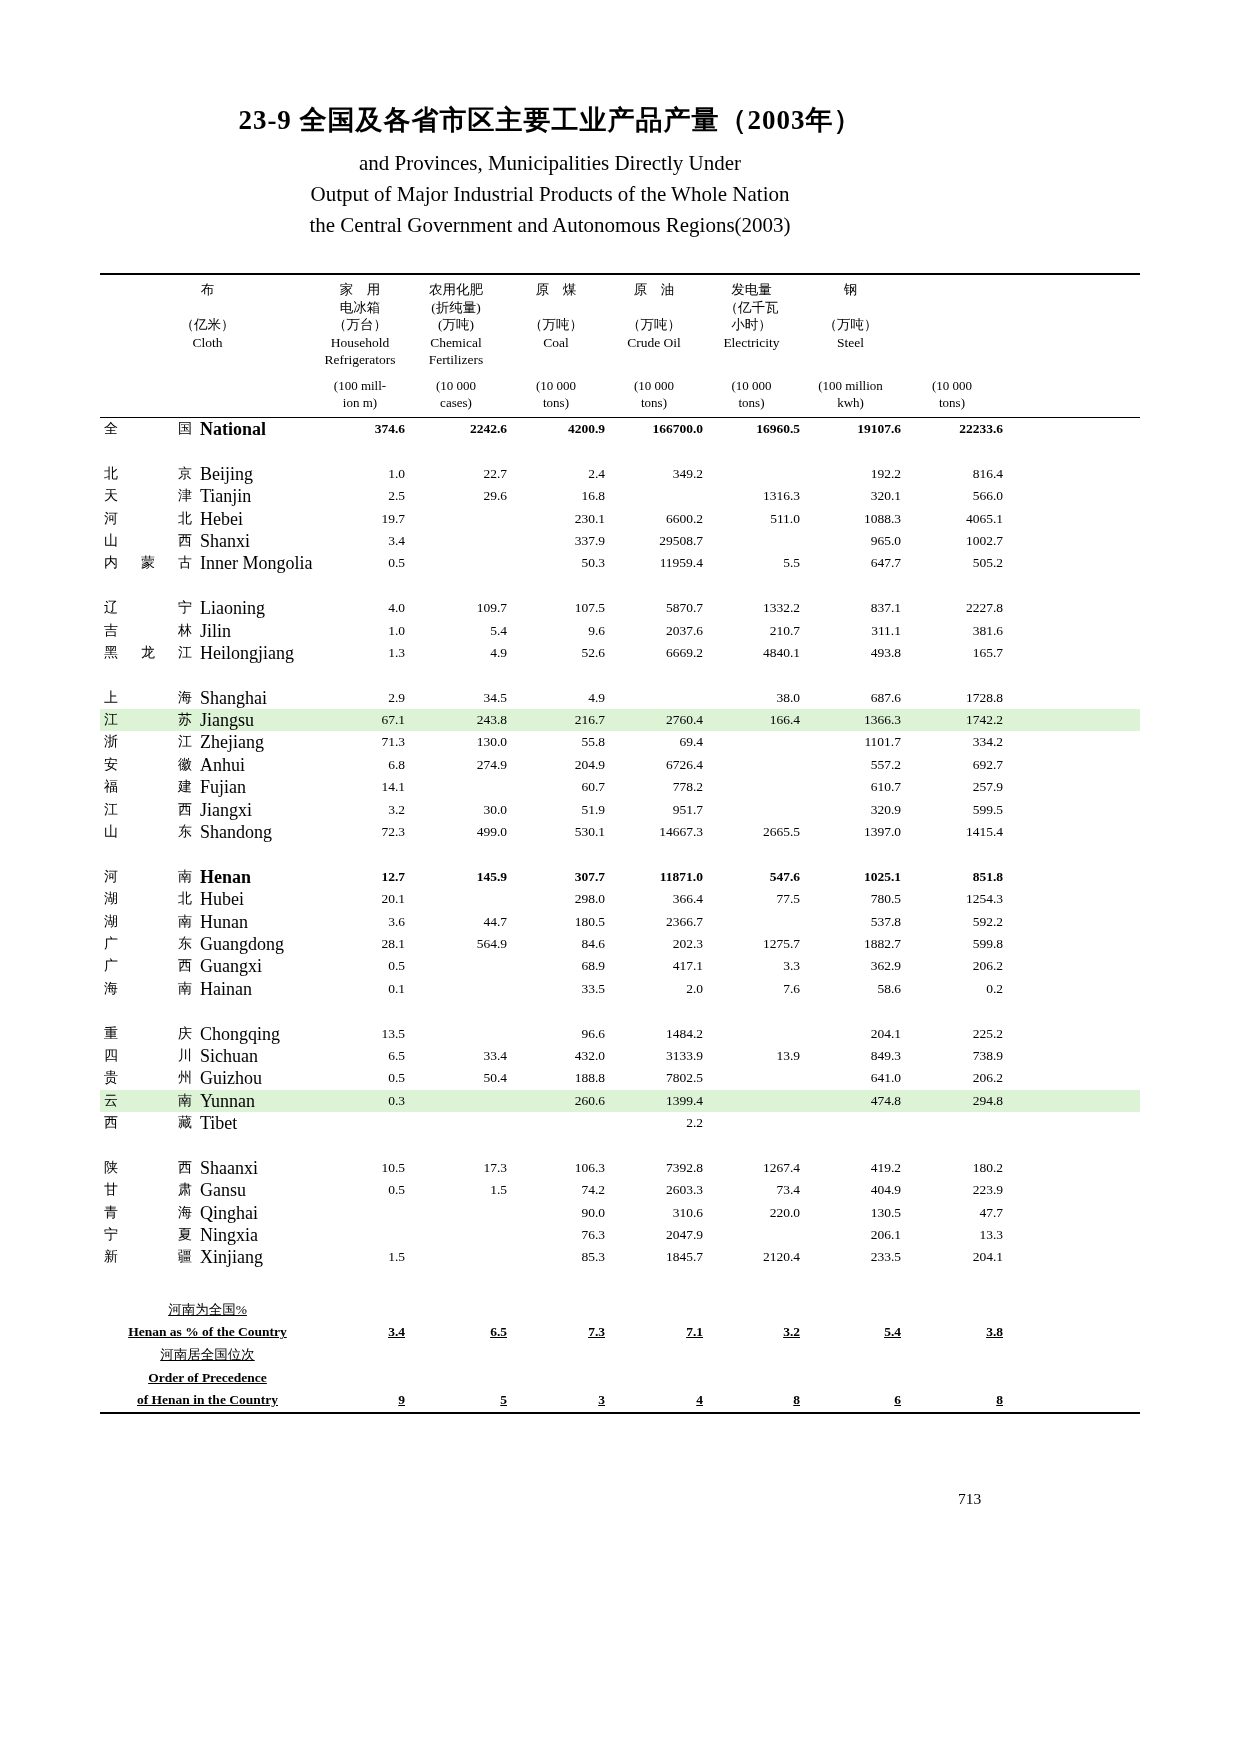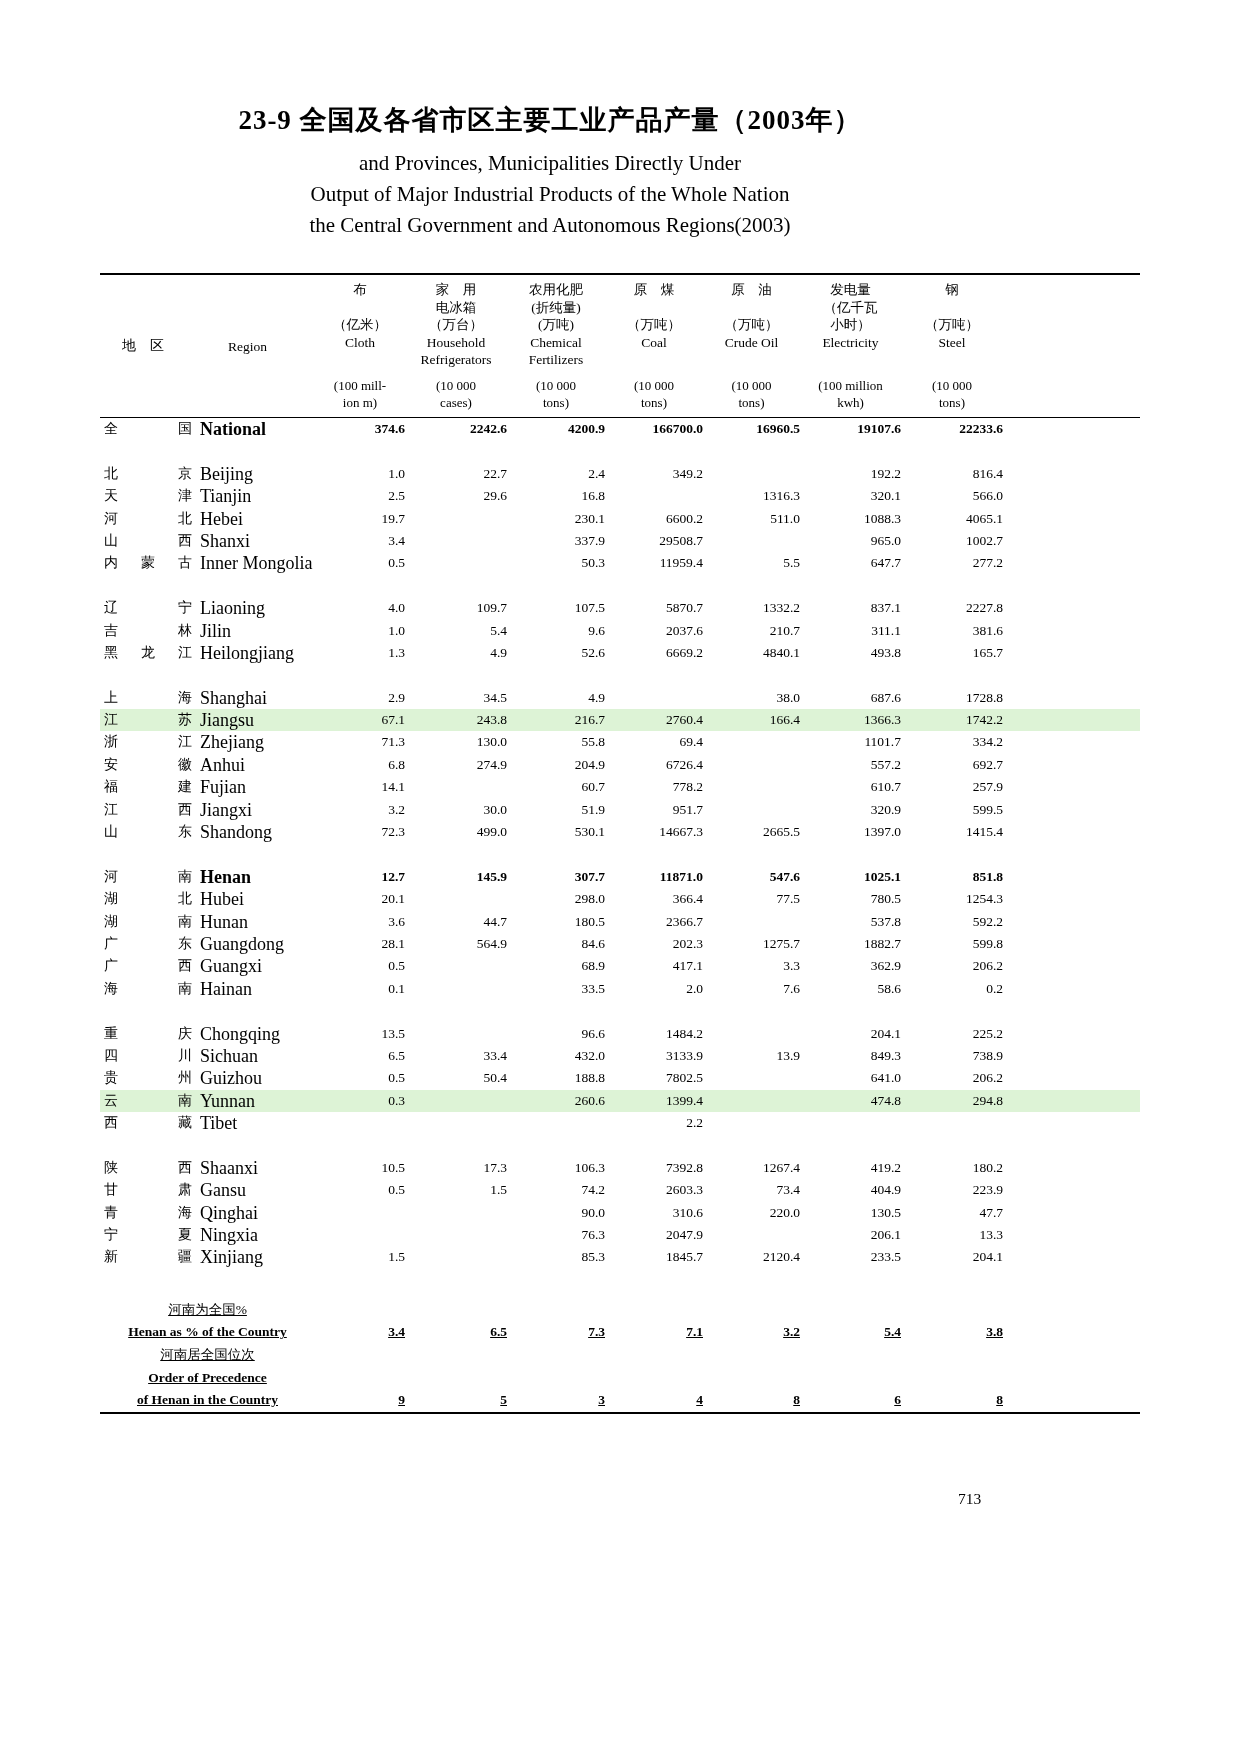--- a/index.html
+++ b/index.html
@@ -57,24 +57,20 @@
       <div class="title-en">Output of Major Industrial Products of the Whole Nation</div>
       <div class="title-en">the Central Government and Autonomous Regions(2003)</div>
     </div>
   </div>
 
   <div class="table">
     <div class="rule"></div>
 
     <div class="thead">
       <div class="grid hdr-lines" id="hdr-lines">
-        <div class="hregion">
-          <span class="hregion-zh">地　区</span>
-          <span class="hregion-en">Region</span>
-        </div>
       <div class="hcell">
             <div class="hline">布</div>
             <div class="hline"></div>
             <div class="hline">（亿米）</div>
             <div class="hline">Cloth</div>
           </div>
           <div class="hcell">
             <div class="hline">家　用</div>
             <div class="hline">电冰箱</div>
             <div class="hline">（万台）</div>
@@ -243,21 +239,21 @@
               <span>古</span>
             </span>
             <span class="en">Inner Mongolia</span>
           </div>
           <div class="cell-num">0.5</div>
           <div class="cell-num"></div>
           <div class="cell-num">50.3</div>
           <div class="cell-num">11959.4</div>
           <div class="cell-num">5.5</div>
           <div class="cell-num">647.7</div>
-          <div class="cell-num">277.2</div>
+          <div class="cell-num">505.2</div>
           <div></div>
         </div>
         <div class="row"></div>
         <div class="grid row">
           <div class="cell-region">
             <span class="zh">
               <span>辽</span>
               <span>宁</span>
             </span>
             <span class="en">Liaoning</span>

